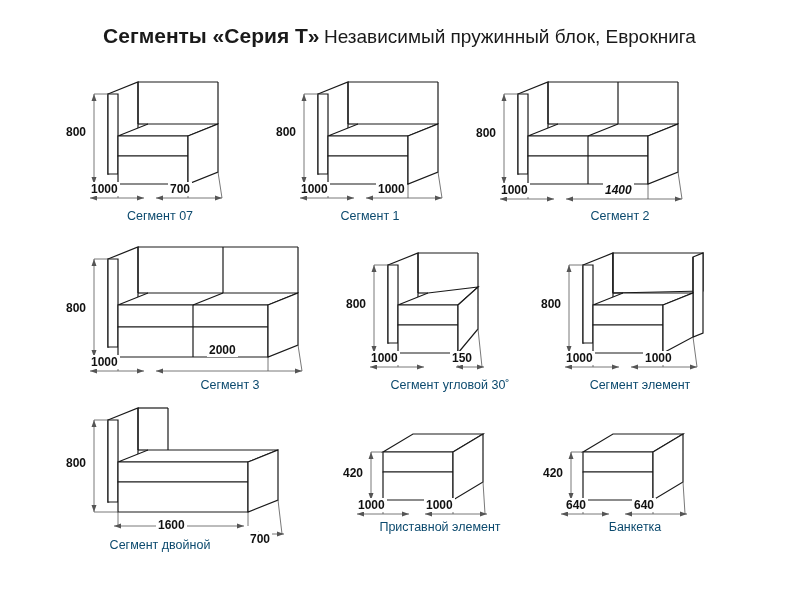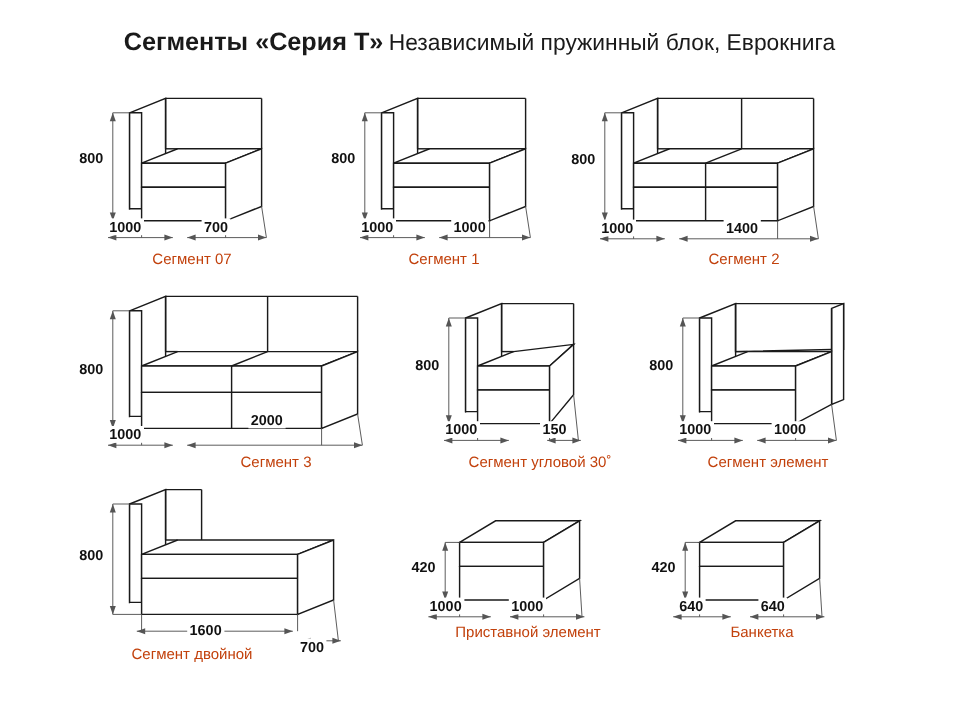--- a/index.html
+++ b/index.html
@@ -21,21 +21,21 @@
     font-size:21px;font-weight:bold;letter-spacing:0px;
   }
   .title .t-reg{
     font-size:19px;font-weight:normal;
   }
   .item{position:absolute;}
   .caption{
     position:absolute;
     text-align:center;
     font-size:12.5px;
-    color:#c2410c;
+    color:#0c4a6e;
     white-space:nowrap;
   }
   .caption .l2{display:block;}
   .dimlabel{
     position:absolute;
     font-size:12px;
     font-weight:bold;
     color:#111;
     background:#fff;
     padding:0 2px;
@@ -165,21 +165,21 @@
       <polygon class="arrow" points="10,133 17,130.5 17,135.5"></polygon>
       <polygon class="arrow" points="64,133 57,130.5 57,135.5"></polygon>
       <line class="dim" x1="76" y1="133" x2="192" y2="133"></line>
       <line class="dim" x1="158" y1="118" x2="158" y2="133"></line>
       <line class="dim" x1="188" y1="106" x2="192" y2="133"></line>
       <polygon class="arrow" points="76,133 83,130.5 83,135.5"></polygon>
       <polygon class="arrow" points="192,133 185,130.5 185,135.5"></polygon>
     </svg>
     <div class="dimlabel" style="left:-16px;top:60px;">800</div>
     <div class="dimlabel" style="left:9px;top:117px;">1000</div>
-    <div class="dimlabel" style="left:113px;top:117px;">1400</div>
+    <div class="dimlabel" style="left:113px;top:117px;font-style:italic;">1400</div>
   </div>
   <div class="caption" style="left:540px;top:209px;width:160px;">Сегмент 2</div>
 
   <div class="item" style="left:70px;top:235px;width:280px;height:160px;">
     <svg width="280" height="160" viewBox="0 0 280 160">
       <polygon class="fillw" points="38,24 68,12 68,100 38,112"></polygon>
       <polygon class="fillw" points="38,24 48,24 48,112 38,112"></polygon>
       <polygon class="fillw" points="48,70 78,58 228,58 198,70"></polygon>
       <polygon class="fillw" points="48,70 198,70 198,92 48,92"></polygon>
       <polygon class="fillw" points="48,92 198,92 198,122 48,122"></polygon>

